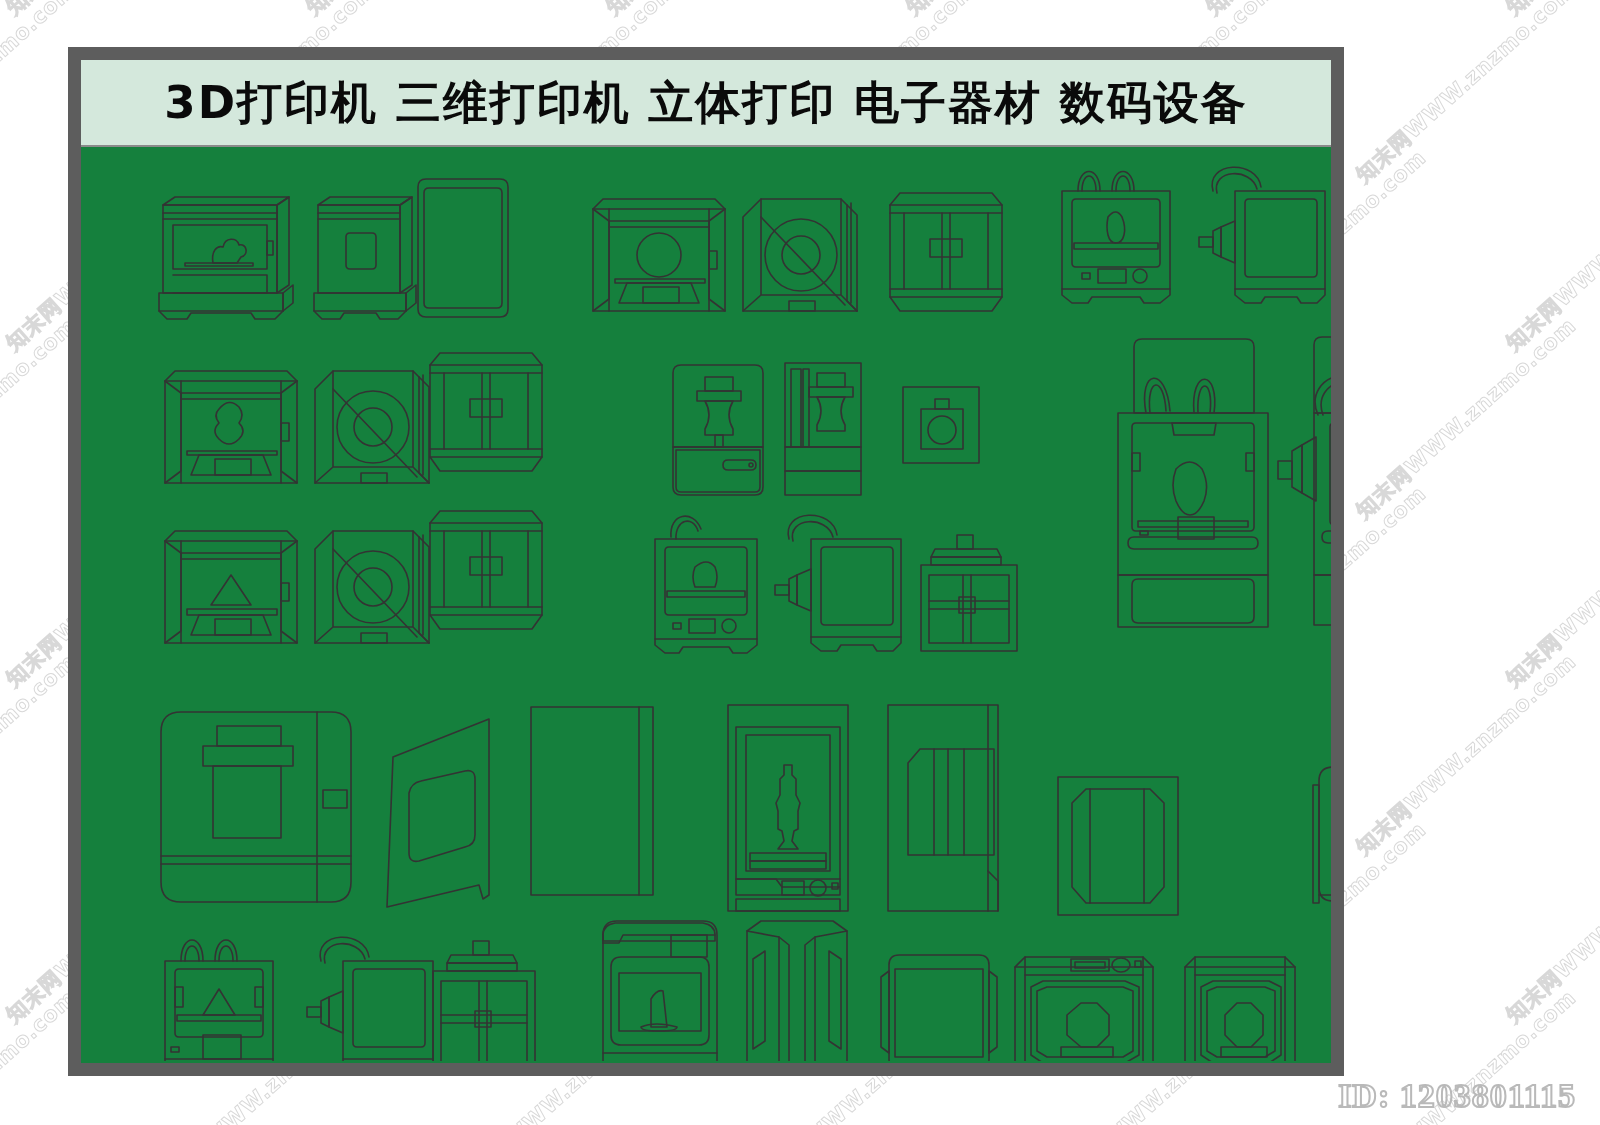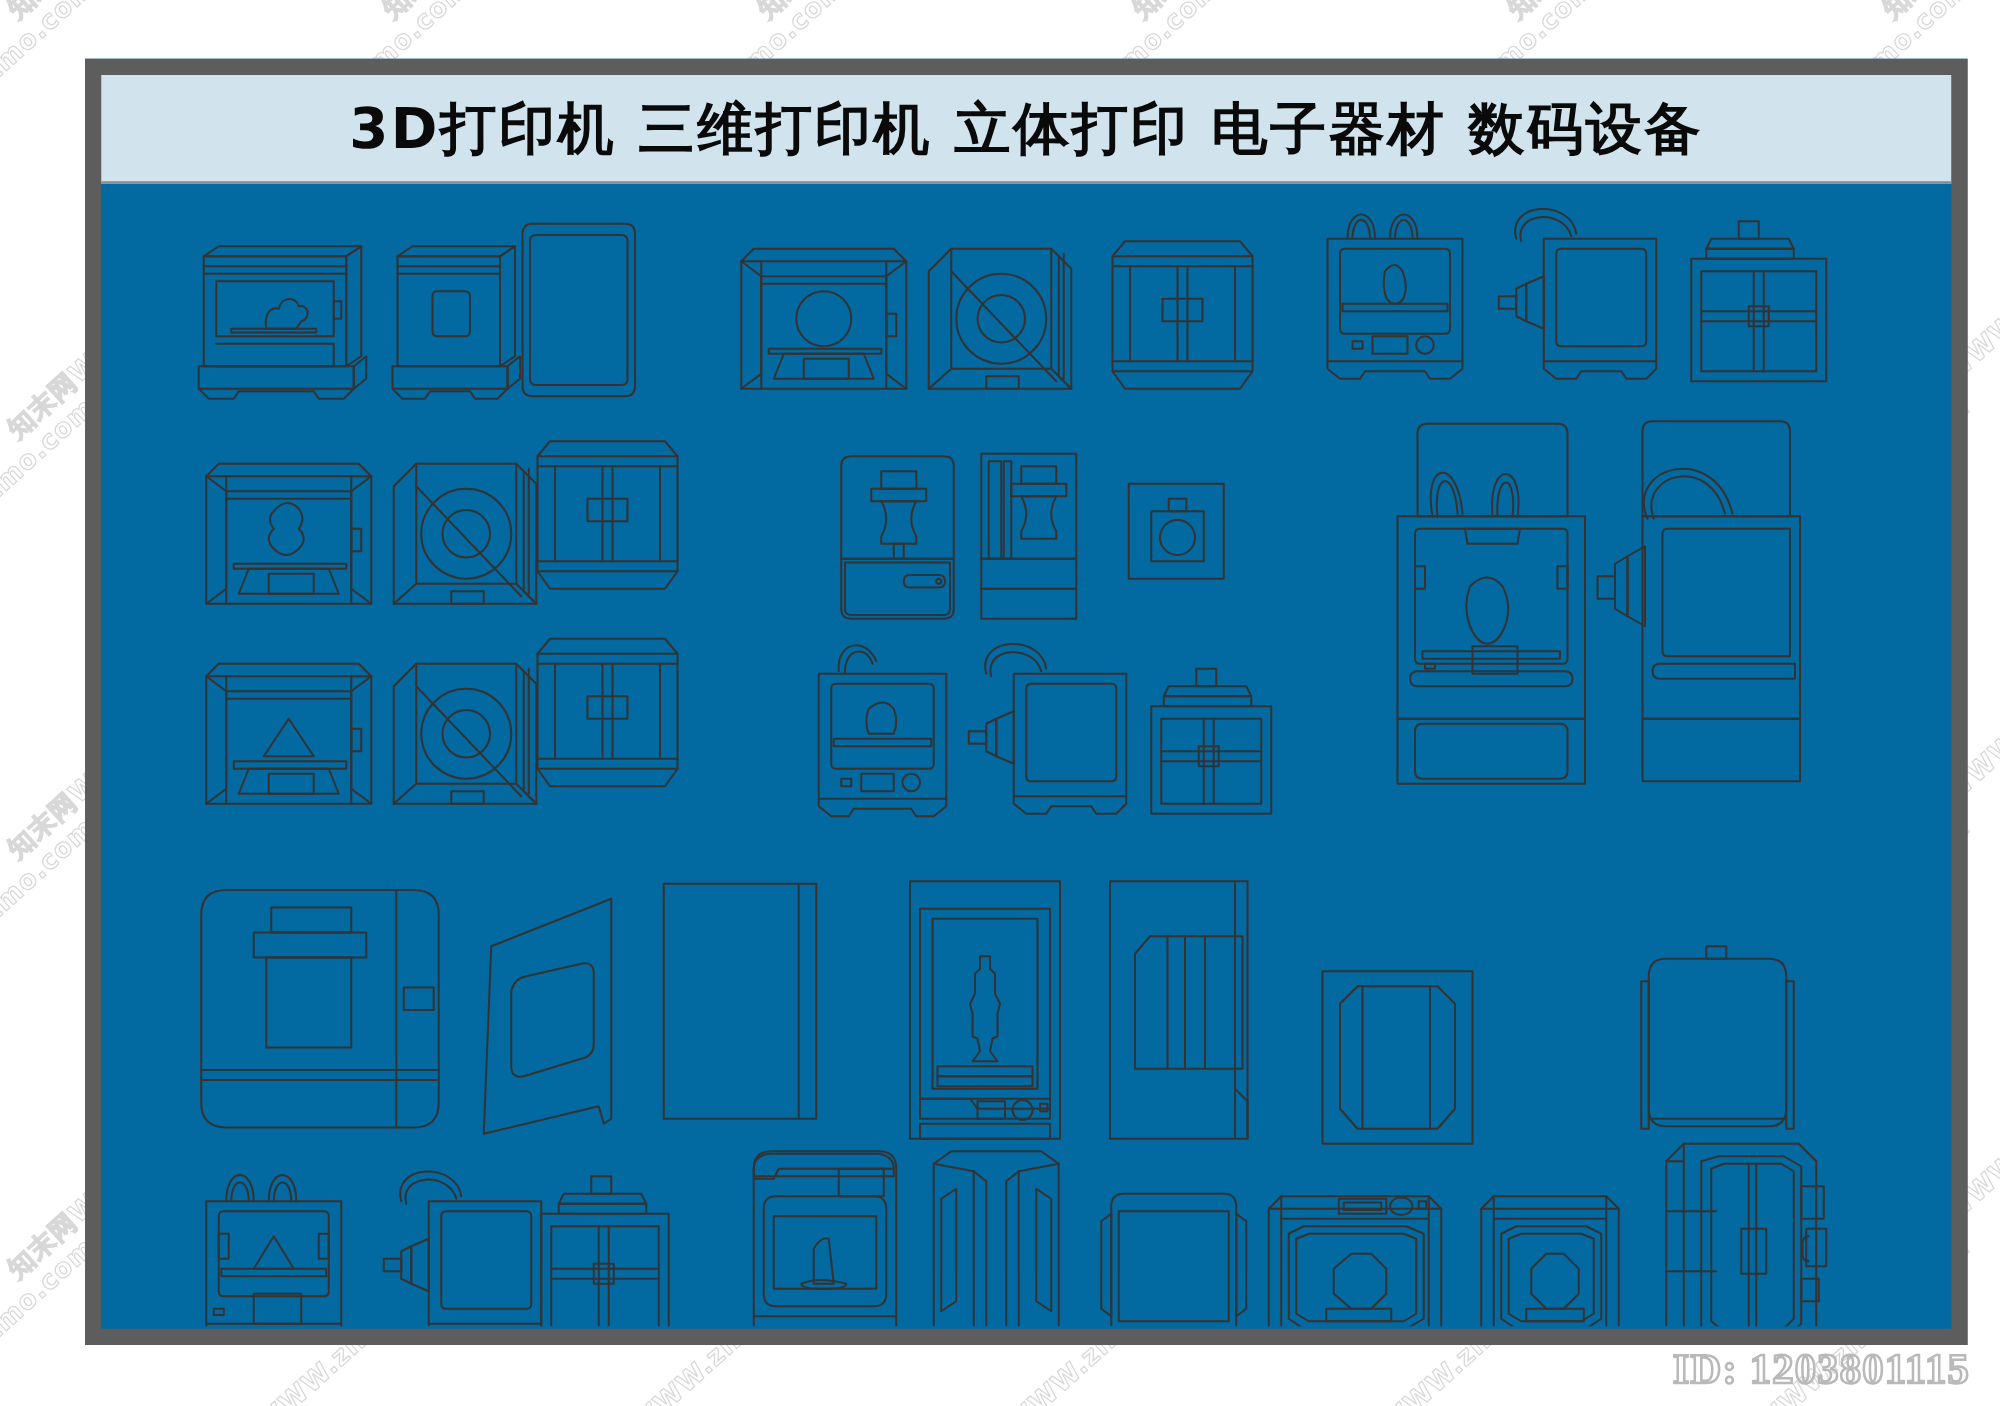--- a/index.html
+++ b/index.html
@@ -20,22 +20,22 @@
     font-size:21px;font-weight:700;letter-spacing:1px;
     color:rgba(0,0,0,0);
     -webkit-text-stroke:1px #d8d8d8;
     white-space:nowrap;
     transform-origin:0 0;
     transform:rotate(-42deg);
   }
 
   
   #sheet-frame{
-    position:absolute;left:68px;top:47px;width:1506px;height:1029px;
-    border:13px solid #5d5d5d;background:#0369a1;box-sizing:border-box;
+    position:absolute;left:68px;top:47px;width:1276px;height:1029px;
+    border:13px solid #5d5d5d;background:#15803d;box-sizing:border-box;
     z-index:2;
   }
   #title-bar{
     position:absolute;left:0;top:0;right:0;height:85px;
     border-bottom:2px solid #8a8a8a;
     display:flex;align-items:center;justify-content:center;
     background:rgba(255,255,255,0.82);
     z-index:4;
   }
   #sheet-title{

